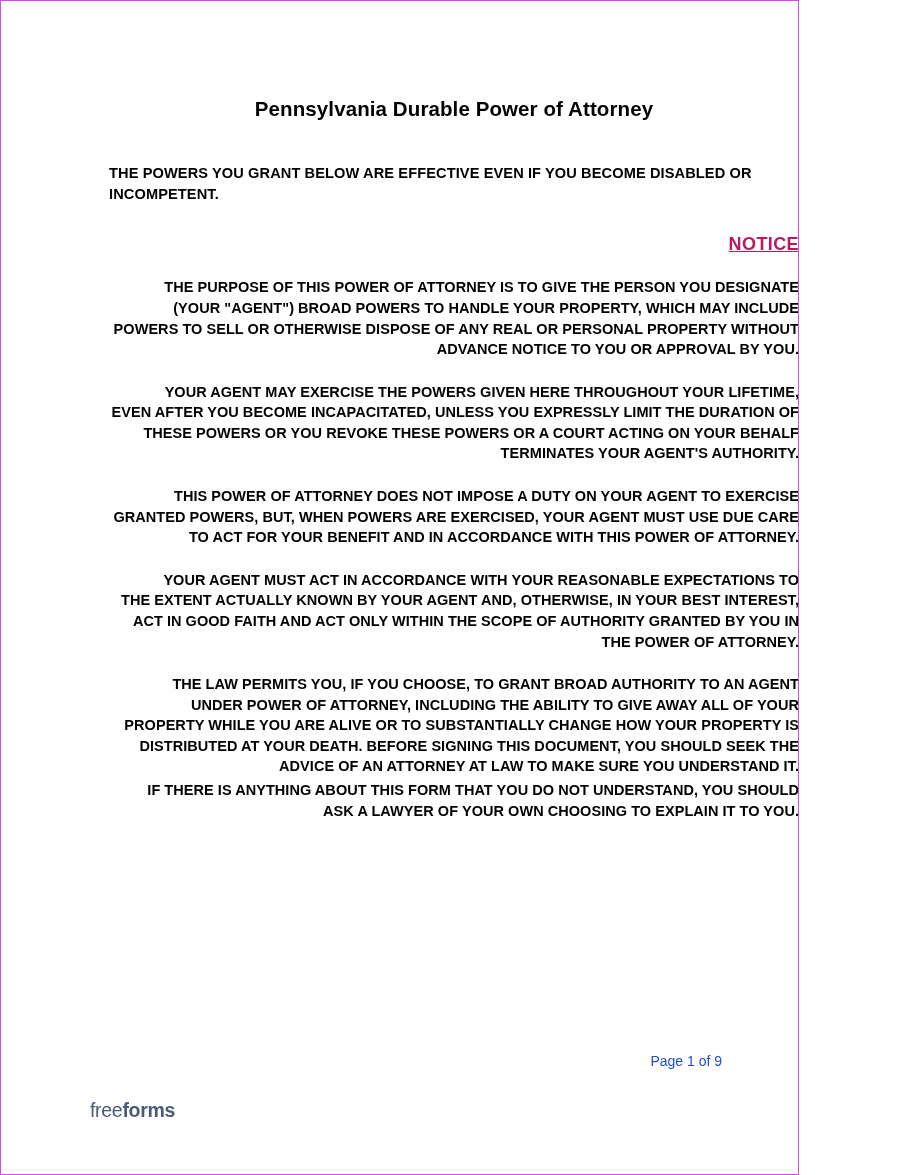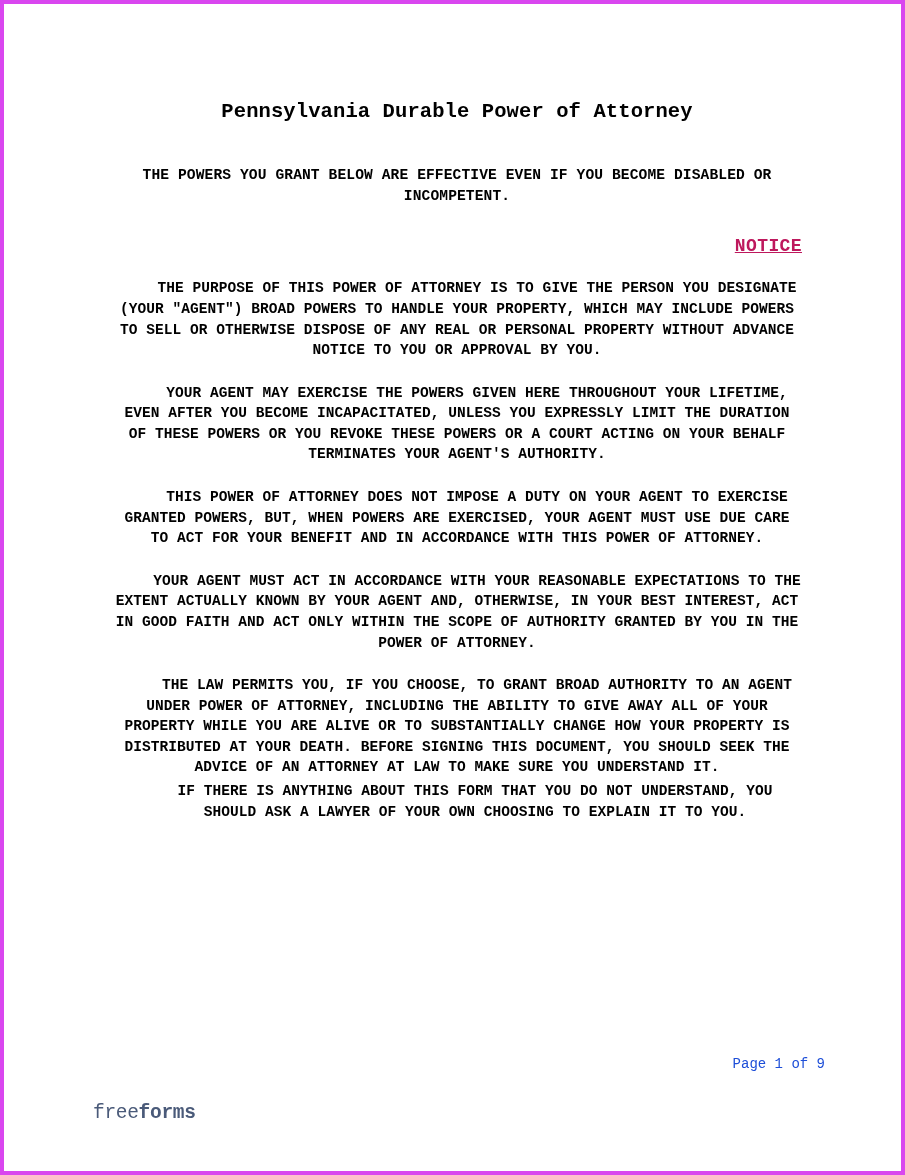--- a/index.html
+++ b/index.html
@@ -5,44 +5,43 @@
   html, body {
     margin: 0;
     padding: 0;
     background: #ffffff;
   }
   body {
     font-family: "Liberation Sans", sans-serif;
   }
   .page {
     position: relative;
-    width: 905px;
+    width: 799px;
     height: 1175px;
     background: #ffffff;
-    border: 4px solid #d946ef;
+    border: 1px solid #d946ef;
     box-sizing: border-box;
     overflow: hidden;
-    font-family: Liberation Mono, monospace;
   }
   .content {
     position: absolute;
     left: 108px;
     top: 0;
     width: 690px;
   }
   .doc-title {
     text-align: center;
     font-size: 20.5px;
     font-weight: bold;
     color: #000000;
     margin-top: 96px;
     letter-spacing: 0.1px;
   }
   .effective-note {
-    text-align: center;
+    text-align: left;
     font-size: 14.6px;
     font-weight: bold;
     color: #000000;
     margin-top: 42px;
     line-height: 1.42;
     letter-spacing: 0.1px;
   }
   .notice-heading {
     text-align: right;
     font-size: 18px;
@@ -51,21 +50,21 @@
     margin-top: 30px;
     text-decoration: underline;
     letter-spacing: 0.4px;
   }
   .body-block {
     font-size: 14.5px;
     font-weight: bold;
     color: #000000;
     line-height: 1.42;
     margin-top: 22px;
-    text-align: center;
+    text-align: right;
     letter-spacing: 0.05px;
   }
   .body-block.indented {
     text-indent: 40px;
   }
   .body-block.tight {
     margin-top: 3px;
     text-indent: 0;
     margin-left: 36px;
   }

